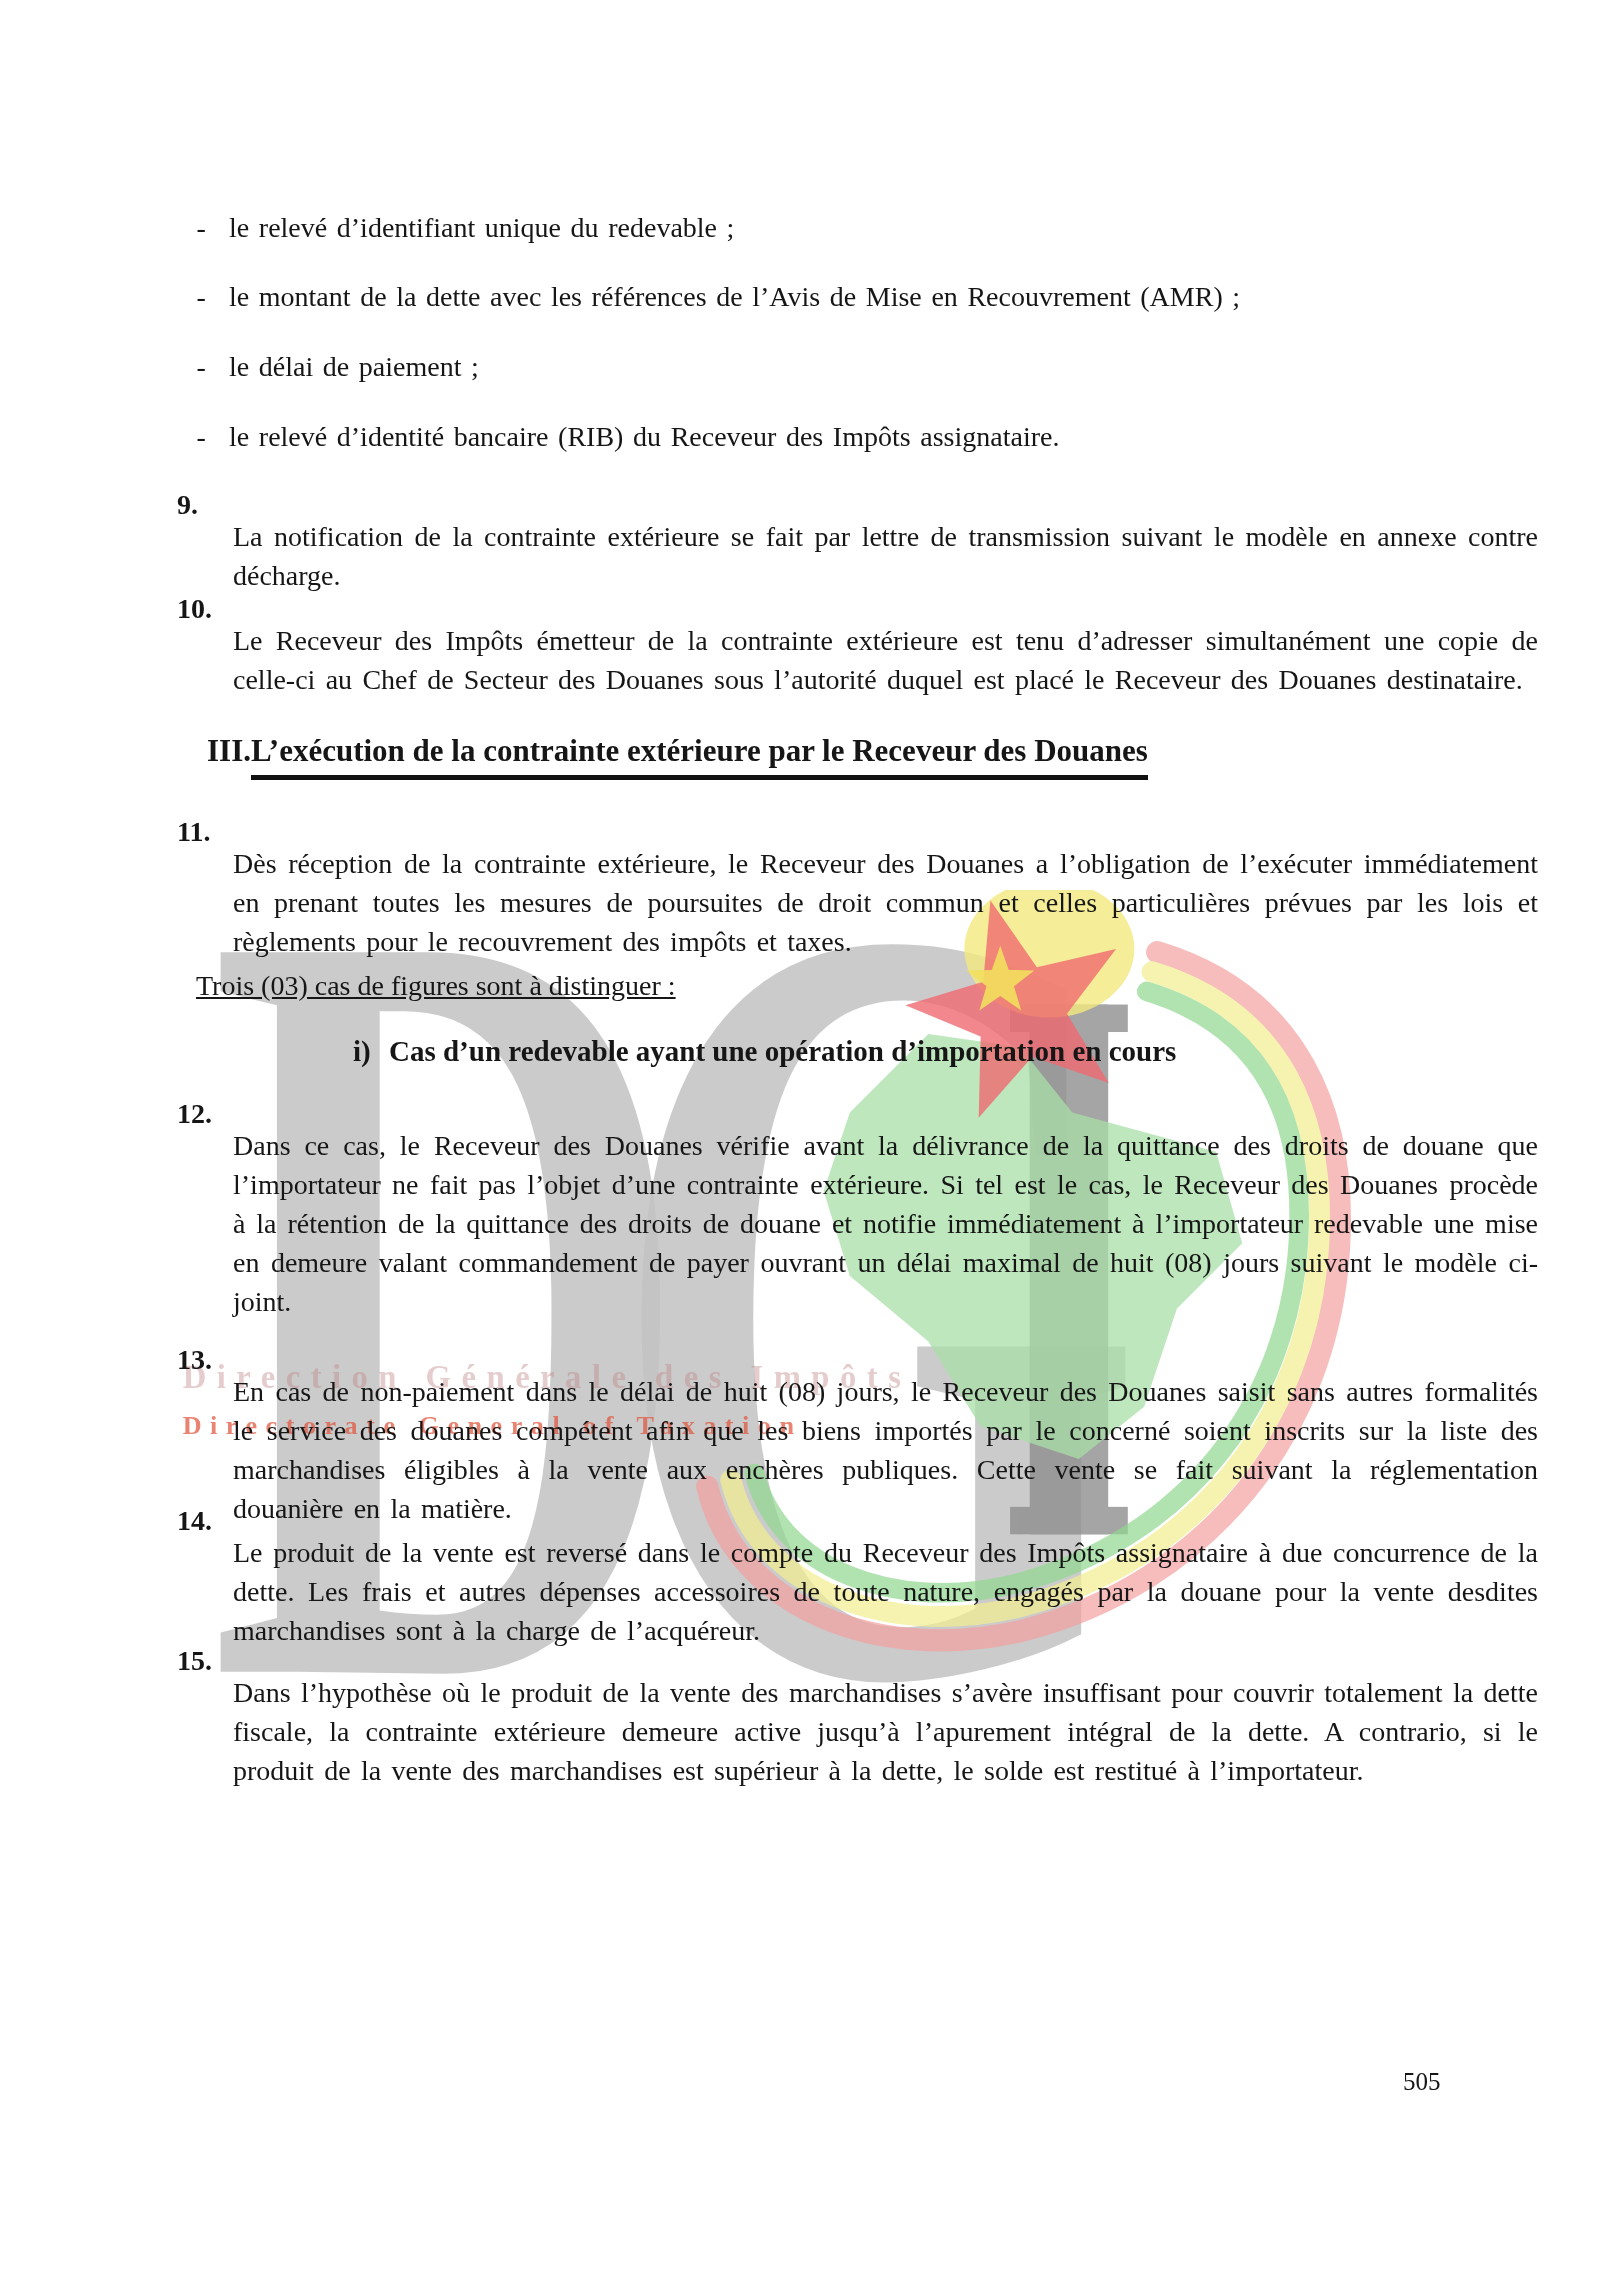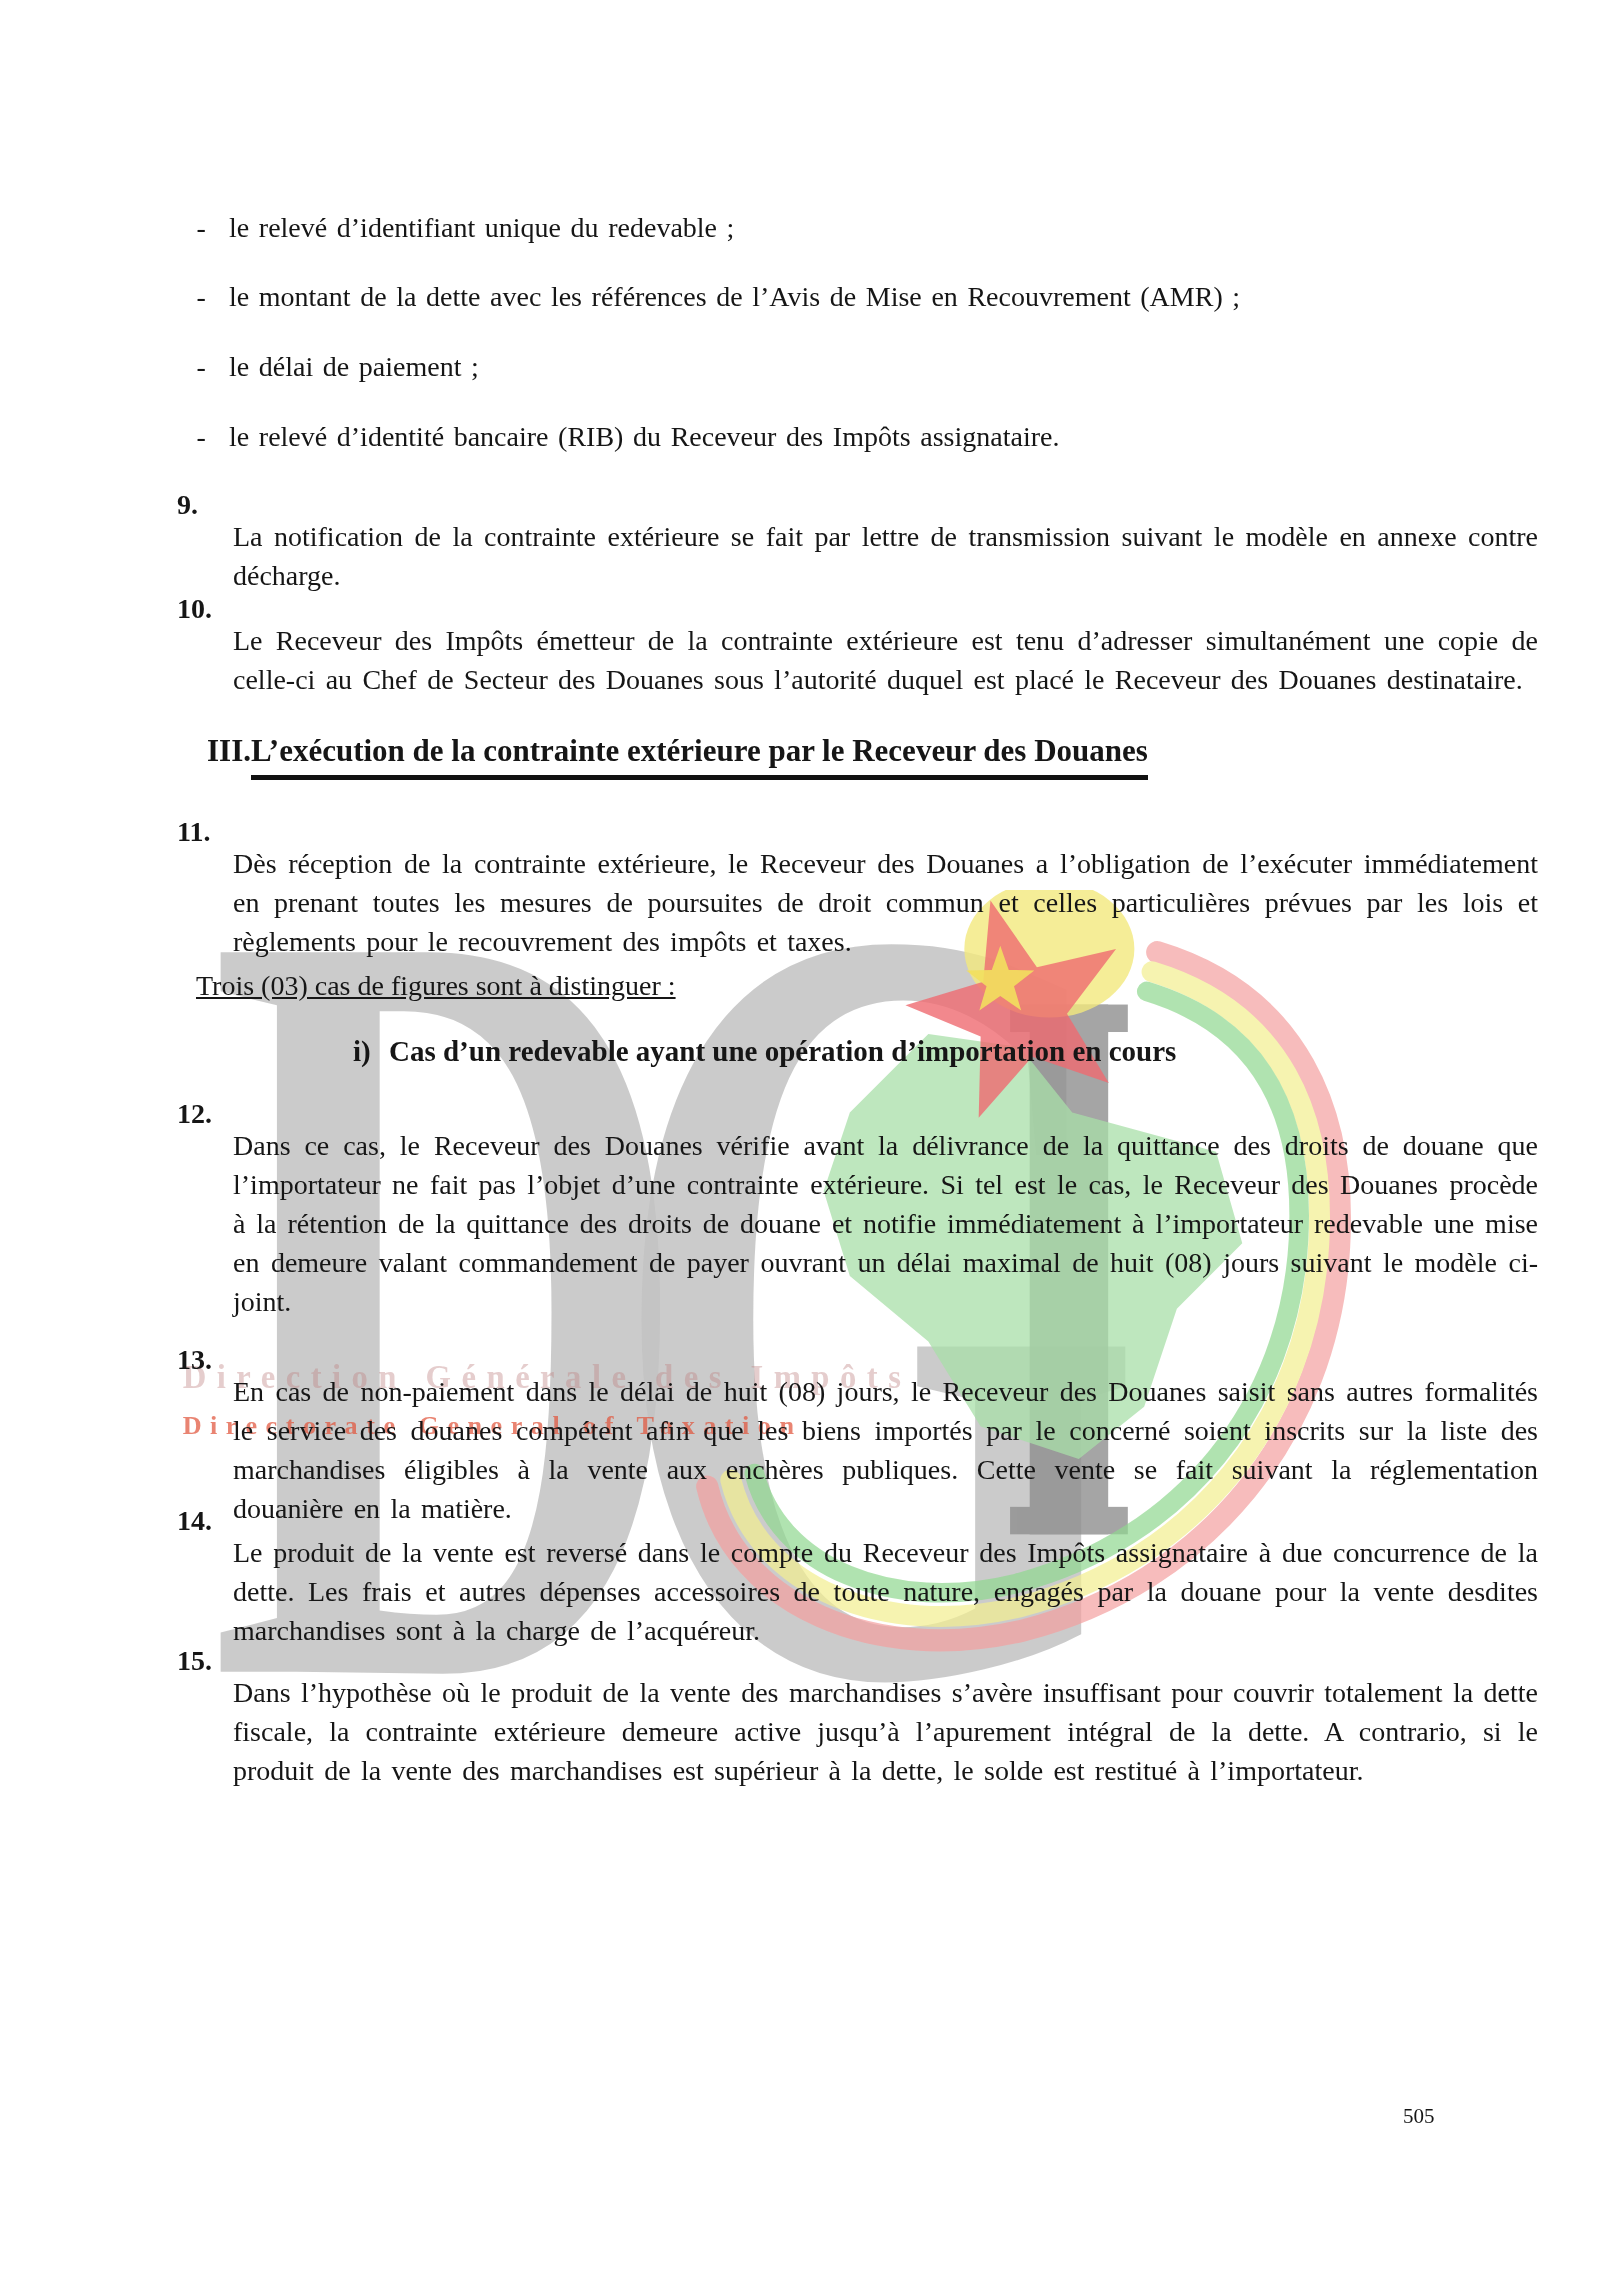--- a/index.html
+++ b/index.html
@@ -17,21 +17,21 @@
   .bullet-item .dash{position:absolute;left:19.6px;top:0;}
   .bullet-item .btxt{display:block;padding-left:52px;text-align:justify;word-spacing:2.6px;}
   .num-item .num{position:absolute;left:0;top:0;font-weight:700;}
   .num-item .ntxt{display:block;padding-left:56px;text-align:justify;word-spacing:3.3px;margin-top:32px;}
   .sec-head{position:absolute;left:203px;width:1335px;font-size:31px;line-height:39px;font-weight:700;}
   .sec-head .marker{position:absolute;left:4px;top:0;}
   .sec-head .title{display:inline-block;margin-left:48px;border-bottom:5.9px solid #111;padding-bottom:5.2px;}
   .intro-line{position:absolute;left:196px;width:1341px;font-size:28px;line-height:39px;text-decoration:underline;}
   .case-head{position:absolute;left:353px;font-size:29px;line-height:38px;font-weight:700;}
   .case-head .cmarker{margin-right:18.3px;}
-  .page-num{position:absolute;left:1403px;top:2067px;font-size:21px;line-height:29px;margin-top:35px;}
+  .page-num{position:absolute;left:1403px;top:2067px;font-size:25px;line-height:29px;}
 </style>
 </head>
 <body>
 
 <div class="page">
 
   <div class="wmlayer">
     <svg width="1210" height="942" viewBox="0 0 1850 1440" xmlns="http://www.w3.org/2000/svg">
 
       <text x="90" y="1195" font-family="Liberation Serif, DejaVu Serif, serif" font-weight="700" font-size="1680" textLength="740" lengthAdjust="spacingAndGlyphs" opacity="0.85" fill="#c3c3c3">D</text>

